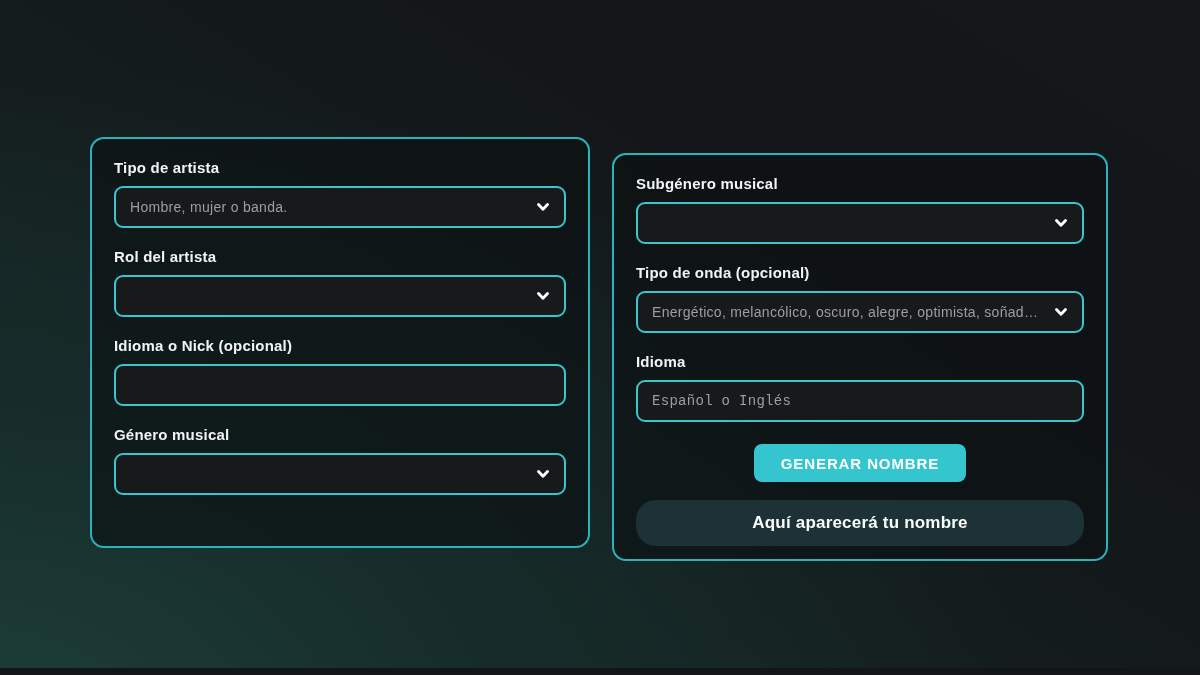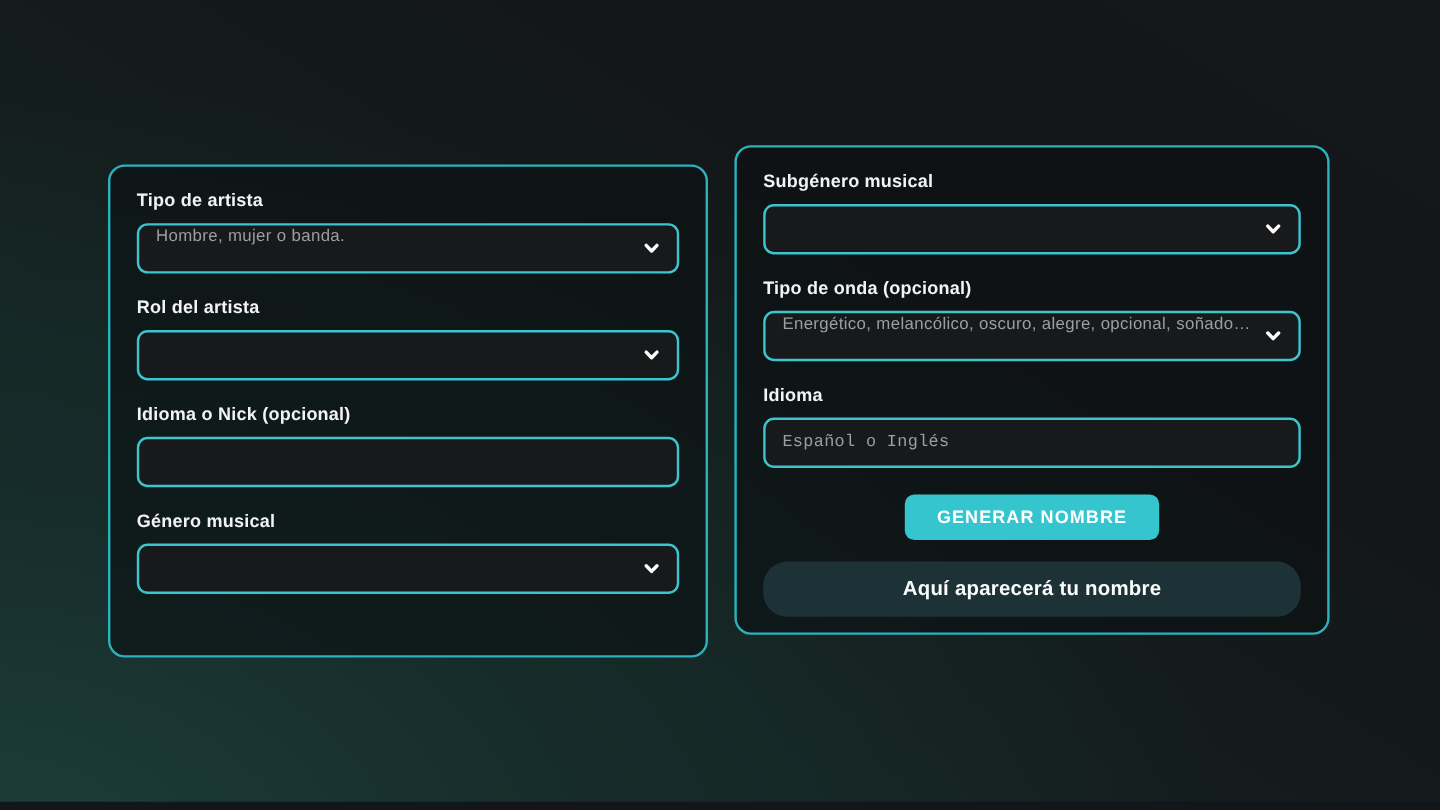--- a/index.html
+++ b/index.html
@@ -17,41 +17,41 @@
       linear-gradient(32deg, #16302d 0%, #141d1d 40%, #131619 70%, #15181a 100%);
   }
   .card {
     position: absolute;
     border: 2px solid #2ab3bd;
     border-radius: 14px;
     background: rgba(12, 16, 17, 0.62);
     padding: 21px 22px;
   }
   .card-left  { left: 90px;  top: 137px; width: 500px; height: 411px; }
-  .card-right { left: 612px; top: 121px; width: 496px; height: 408px; }
+  .card-right { left: 612px; top: 153px; width: 496px; height: 408px; }
 
   .field-label {
     display: block;
     color: #f2f3f3;
     font-size: 15px;
     font-weight: 700;
     letter-spacing: 0.2px;
     line-height: 16px;
     margin-bottom: 10px;
   }
   .field {
     position: relative;
     width: 100%;
     height: 42px;
     border: 2px solid #3cc5ce;
     border-radius: 9px;
     background: #17191b;
     margin-bottom: 21px;
     display: flex;
-    align-items: flex-start;
+    align-items: center;
   }
   .select-field { cursor: pointer; }
   .select-value {
     color: #98a0a1;
     font-size: 14px;
     letter-spacing: 0.3px;
     padding: 0 38px 0 14px;
     white-space: nowrap;
     overflow: hidden;
     text-overflow: ellipsis;
@@ -161,21 +161,21 @@
       <span class="select-value"></span>
       <span class="chevron">
         <svg width="18" height="18" viewBox="0 0 20 20">
             <path d="M5 7.2 L10 12.4 L15 7.2" fill="none" stroke="#ffffff" stroke-width="3.2" stroke-linecap="round" stroke-linejoin="round"></path>
           </svg>
       </span>
     </div>
 
     <label class="field-label">Tipo de onda (opcional)</label>
     <div class="field select-field">
-      <span class="select-value">Energético, melancólico, oscuro, alegre, opcional, soñador ...</span>
+      <span class="select-value">Energético, melancólico, oscuro, alegre, optimista, soñador ...</span>
       <span class="chevron">
         <svg width="18" height="18" viewBox="0 0 20 20">
             <path d="M5 7.2 L10 12.4 L15 7.2" fill="none" stroke="#ffffff" stroke-width="3.2" stroke-linecap="round" stroke-linejoin="round"></path>
           </svg>
       </span>
     </div>
 
     <label class="field-label">Idioma</label>
     <input class="text-field" type="text" placeholder="Español o Inglés" style="">
 

